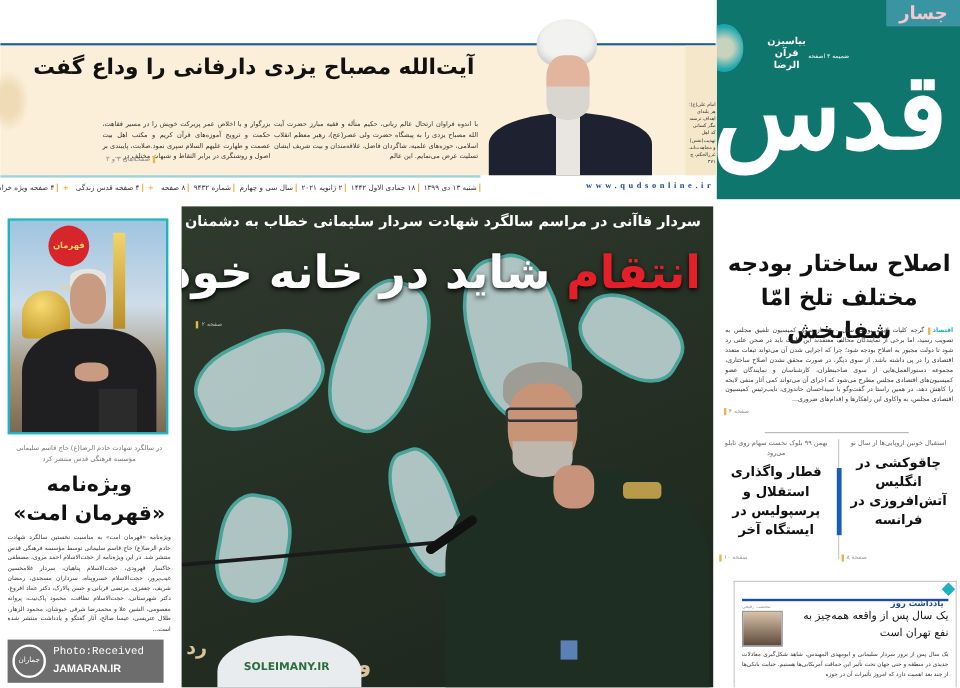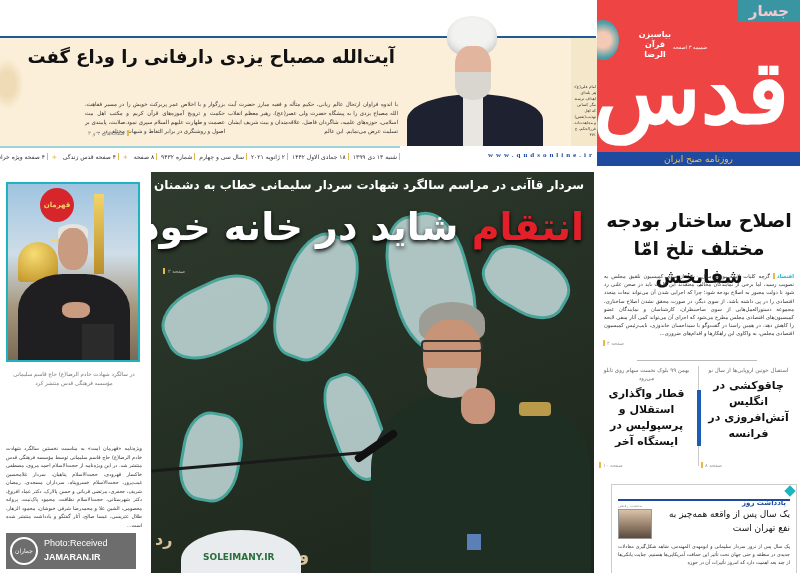--- a/index.html
+++ b/index.html
@@ -1,20 +1,20 @@
 <!DOCTYPE html>
 <html><head>
 <meta charset="utf-8">
 <style>
   * { box-sizing: border-box; margin: 0; padding: 0; }
   html, body { width: 800px; height: 573px; overflow: hidden; background: #ffffff; }
   body { position: relative; font-family: "DejaVu Sans", sans-serif; direction: rtl; color: #1a1a1a; }
 
   
-  .masthead { position: absolute; left: 597px; top: 0; width: 203px; height: 166px; background: #ef4444; overflow: hidden; }
+  .masthead { position: absolute; left: 597px; top: 0; width: 203px; height: 166px; background: #0f766e; overflow: hidden; }
   .masthead .jesaar { position: absolute; right: 0; top: 0; width: 62px; height: 22px; background: #3a95a3; color: #f3c9cf; font-weight: bold; font-size: 15px; text-align: center; line-height: 22px; }
   .masthead .ornament { position: absolute; left: -10px; top: 20px; width: 32px; height: 40px; background: radial-gradient(circle, #f5ead2 30%, #1fb3bf 70%); border-radius: 50%; opacity: .8; }
   .masthead .subtitle { position: absolute; left: 42px; top: 30px; color: #fff; font-size: 8px; line-height: 10px; width: 32px; text-align: center; font-weight: bold; }
   .masthead .edition-note { position: absolute; left: 76px; top: 44px; color: #fff; font-size: 5px; }
   .masthead .logo { position: absolute; left: 22px; top: 40px; width: 170px; height: 105px; color: #fff; font-family: "DejaVu Serif", serif; font-size: 88px; font-weight: bold; line-height: 105px; text-align: center; letter-spacing: -6px; }
   .masthead .slogan-bar { position: absolute; left: 0; bottom: 0; width: 100%; height: 14px; background: #1e4aa0; color: #f3c44a; font-size: 9px; line-height: 14px; text-align: center; letter-spacing: 2px; }
 
   
   .top-rule { position: absolute; left: 0; top: 36px; width: 596px; height: 2px; background: #1b5c96; }
   .top-banner { position: absolute; left: 0; top: 38px; width: 596px; height: 108px; background: #fcefd9; }
@@ -81,21 +81,21 @@
   .magazine .man-body { position: absolute; left: 10px; top: 90px; width: 112px; height: 90px; background: #1f1f22; border-radius: 40% 40% 0 0; }
   .magazine .man-face { position: absolute; left: 50px; top: 44px; width: 30px; height: 42px; background: #c99c82; border-radius: 45%; }
   .magazine .man-hair { position: absolute; left: 50px; top: 40px; width: 30px; height: 14px; background: #e6e4df; border-radius: 50% 50% 0 0; }
   .magazine .hand { position: absolute; left: 54px; top: 118px; width: 28px; height: 16px; background: #c99c82; border-radius: 40%; }
   .magazine .caption-box { position: absolute; left: 74px; top: 140px; width: 32px; height: 36px; background: #2b2b2b; }
   .left-col .kicker { position: absolute; left: 6px; top: 198px; width: 136px; font-size: 5.5px; line-height: 9px; color: #777; text-align: center; }
   .left-col .headline { position: absolute; left: 6px; top: 220px; width: 136px; font-size: 17px; font-weight: bold; line-height: 24px; color: #111; text-align: center; }
   .left-col .body { position: absolute; left: 6px; top: 272px; width: 136px; font-size: 5px; line-height: 8.5px; color: #333; text-align: justify; }
   .watermark { position: absolute; left: 6px; top: 533px; width: 130px; height: 36px; background: rgba(60,60,60,.75); color: #fff; direction: ltr; }
   .watermark .wm-logo { position: absolute; left: 4px; top: 4px; width: 28px; height: 28px; border: 2px solid #fff; border-radius: 50%; font-size: 6px; text-align: center; line-height: 24px; }
-  .watermark .wm-line1 { position: absolute; left: 38px; top: 5px; font-size: 9px; font-family: Liberation Sans, sans-serif; }
+  .watermark .wm-line1 { position: absolute; left: 38px; top: 5px; font-size: 9px; font-family: Liberation Mono, monospace; }
   .watermark .wm-line2 { position: absolute; left: 38px; top: 19px; font-size: 9px; font-weight: bold; font-family: "Liberation Sans", sans-serif; }
 
   
   .right-col { position: absolute; left: 597px; top: 172px; width: 203px; height: 401px; }
   .right-col .kicker { position: absolute; right: 6px; top: 0; width: 190px; font-size: 10px; line-height: 14px; color: #555; text-align: center; }
   .right-col .headline { position: absolute; right: 6px; top: 34px; width: 190px; font-size: 19px; line-height: 28px; font-weight: bold; color: #111; text-align: center; }
   .right-col .body { position: absolute; right: 6px; top: 100px; width: 190px; font-size: 5.2px; line-height: 8.2px; color: #333; text-align: justify; }
   .right-col .body .tag { color: #1fb3bf; font-weight: bold; border-left: 2px solid #e8b94a; padding-left: 2px; }
   .right-col .page-ref { position: absolute; left: 6px; top: 168px; font-size: 5px; color: #999; border-left: 2px solid #e8b94a; padding-left: 2px; }
   .right-col .hr { position: absolute; left: 40px; top: 188px; width: 120px; height: 1px; background: #bbb; }
@@ -124,21 +124,20 @@
 <div class="masthead">
   <div class="jesaar">جسار</div>
   <div class="ornament"></div>
   <div class="subtitle">
     <div>بیاسبزن</div>
     <div>قرآن</div>
     <div>الرضا</div>
   </div>
   <div class="edition-note">ضمیمه ۳ اصفحه</div>
   <div class="logo">قدس</div>
-  <div class="slogan-bar">روزنامه صبح ایران</div>
 </div>
 
 <div class="top-rule"></div>
 <div class="top-banner">
   <div class="side-ornament"></div>
   <div class="headline">آیت‌الله مصباح یزدی دارفانی را وداع گفت</div>
   <div class="body-col col-a">با اندوه فراوان ارتحال عالم ربانی، حکیم متأله و فقیه مبارز حضرت آیت الله مصباح یزدی را به پیشگاه حضرت ولی عصر(عج)، رهبر معظم انقلاب اسلامی، حوزه‌های علمیه، شاگردان فاضل، علاقه‌مندان و بیت شریف ایشان تسلیت عرض می‌نمایم. این عالم</div>
   <div class="body-col col-b">بزرگوار و با اخلاص عمر پربرکت خویش را در مسیر فقاهت، حکمت و ترویج آموزه‌های قرآن کریم و مکتب اهل بیت عصمت و طهارت علیهم السلام سپری نمود.صلابت، پایبندی بر اصول و روشنگری در برابر التقاط و شبهات مختلف در ...</div>
   <div class="page-ref">صفحه‌های ۲ و ۳</div>
 </div>
@@ -205,20 +204,21 @@
     <div class="minaret"></div>
     <div class="dome"></div>
     <div class="seal">قهرمان امت</div>
     <div class="man-body"></div>
     <div class="man-hair"></div>
     <div class="man-face"></div>
     <div class="hand"></div>
     <div class="caption-box"></div>
   </div>
   <div class="kicker">در سالگرد شهادت خادم الرضا(ع) حاج قاسم سلیمانی مؤسسه فرهنگی قدس منتشر کرد</div>
+  <div class="headline">ویژه‌نامه «قهرمان امت»</div>
   <div class="body">ویژه‌نامه «قهرمان امت» به مناسبت نخستین سالگرد شهادت خادم الرضا(ع) حاج قاسم سلیمانی توسط مؤسسه فرهنگی قدس منتشر شد. در این ویژه‌نامه از حجت‌الاسلام احمد مروی، مصطفی خاکسار قهرودی، حجت‌الاسلام پناهیان، سردار غلامحسین غیب‌پرور، حجت‌الاسلام خسروپناه، سرداران مسجدی، رمضان شریف، جعفری، مرتضی قربانی و حسن پالارک، دکتر عماد افروغ، دکتر شهرستانی، حجت‌الاسلام نظافت، محمود پاک‌نیت، پروانه معصومی، الشین علا و محمدرضا شرفی خبوشان، محمود الزهار، طلال عتریسی، عیسا صالح، آثار گفتگو و یادداشت منتشر شده است...</div>
 </div>
 <div class="watermark">
   <div class="wm-logo">جماران</div>
   <div class="wm-line1">Photo:Received</div>
   <div class="wm-line2">JAMARAN.IR</div>
 </div>
 
 <div class="right-col">
   <div class="headline">اصلاح ساختار بودجه مختلف تلخ امّا شفابخش</div>

